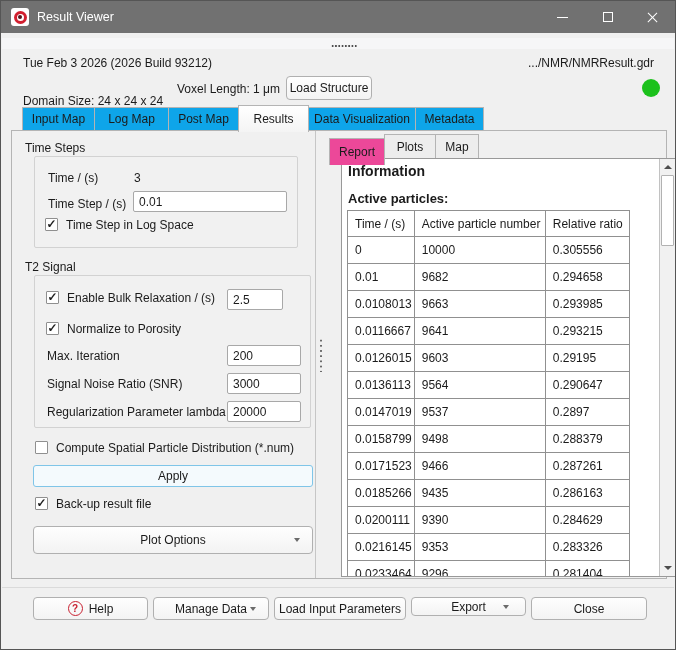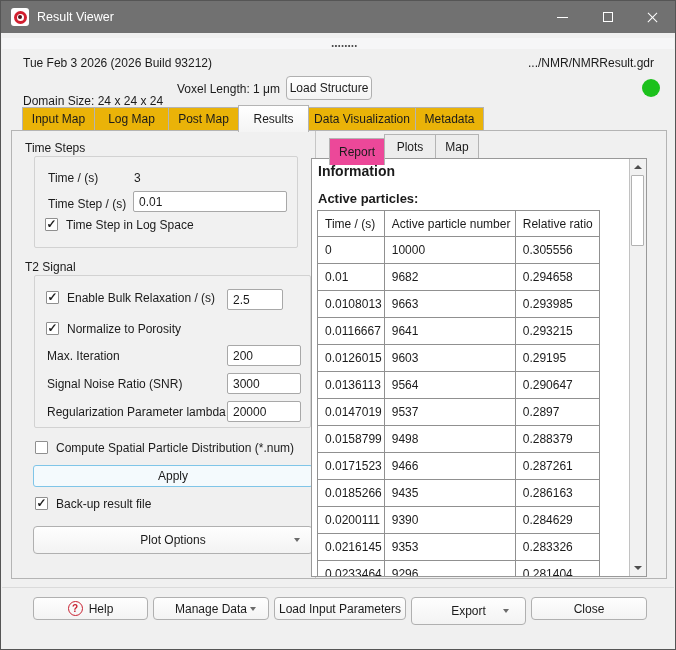--- a/index.html
+++ b/index.html
@@ -27,21 +27,21 @@
   .file-path{position:absolute;right:21px;top:55px;}
   .domain-label{position:absolute;left:22px;top:81px;margin-top:12px;}
   .voxel-label{position:absolute;left:176px;top:81px;}
   .btn{box-sizing:border-box;border:1px solid #b0b0b0;border-radius:4px;
        background:linear-gradient(#fefefe,#f3f3f3);display:flex;align-items:center;justify-content:center;
        font-size:12px;color:#1b1b1b;cursor:default;position:absolute;}
   .load-structure{left:285px;top:75px;width:86px;height:24px;}
   .status-dot{position:absolute;left:641px;top:78px;width:18px;height:18px;border-radius:50%;background:#1cc11c;}
   
   .tabbar{position:absolute;left:21px;top:104px;height:27px;display:flex;z-index:3;}
-  .tab{box-sizing:border-box;margin-top:2px;height:23px;border:1px solid #b4b4b4;border-bottom:none;background:#eab308;
+  .tab{box-sizing:border-box;margin-top:2px;height:23px;border:1px solid #b4b4b4;border-bottom:none;background:#0ea5e9;
        display:flex;align-items:center;justify-content:center;margin-right:-1px;}
   .tab.active{margin-top:0;height:27px;background:linear-gradient(#ffffff,#f4f4f4);z-index:4;position:relative;}
   
   .main-frame{position:absolute;left:10px;top:129px;width:656px;height:449px;border:1px solid #b4b4b4;
               background:#f0f0f0;box-sizing:border-box;}
   .pane-divider{position:absolute;left:314px;top:130px;width:1px;height:447px;background:#c6c6c6;}
   .splitter-handle{position:absolute;left:317px;top:337px;width:6px;height:34px;
       background-image:radial-gradient(circle,#6a6a6a 1px,transparent 1.35px);background-size:6px 5.2px;background-position:center top;}
   
   .group-title{position:absolute;font-size:12px;}
@@ -55,42 +55,42 @@
   .cb.checked::after{content:"✓";font-size:12px;font-weight:bold;color:#1d1d1d;line-height:1;margin-top:-1px;}
   .apply-btn{left:32px;top:464px;width:280px;height:22px;border:1px solid #7fc5e8;background:#f4fafd;border-radius:3px;}
   .plot-options-btn{left:32px;top:525px;width:280px;height:28px;}
   .drop-arrow{position:absolute;right:12px;top:50%;margin-top:-2px;width:0;height:0;
       border-left:3.5px solid transparent;border-right:3.5px solid transparent;border-top:4.5px solid #6b6b6b;}
   
   .subtabbar{position:absolute;left:328px;top:131px;height:27px;display:flex;z-index:3;}
   .subtab{box-sizing:border-box;margin-top:2px;height:24px;border:1px solid #b4b4b4;border-bottom:none;background:#ededed;
           display:flex;align-items:center;justify-content:center;margin-right:-1px;}
   .subtab.active{margin-top:6px;height:27px;background:#ec4899;z-index:4;position:relative;}
-  .report-frame{position:absolute;left:310px;top:157px;width:336px;height:419px;background:#fff;
+  .report-frame{position:absolute;left:340px;top:157px;width:336px;height:419px;background:#fff;
                 border:1px solid #999;box-sizing:border-box;overflow:hidden;}
   .info-heading{position:absolute;left:6px;top:4px;font-size:14px;font-weight:bold;}
   .particles-heading{position:absolute;left:6px;top:32px;font-size:13px;font-weight:bold;}
   table.ptable{position:absolute;left:5px;top:51px;border-collapse:collapse;table-layout:fixed;}
   .ptable th,.ptable td{border:1px solid #909090;font-weight:normal;text-align:left;font-size:12px;
       padding:0 2px 0 7px;height:26px;overflow:hidden;white-space:nowrap;background:#fff;}
   .ptable th{height:25px;}
   .col-time{width:66px;} .col-num{width:131px;} .col-ratio{width:84px;}
   
   .scrollbar{position:absolute;right:0;top:0;bottom:0;width:17px;background:#f1f1f1;border-left:1px solid #c2c2c2;box-sizing:border-box;}
   .sb-btn{position:absolute;left:0;width:16px;height:16px;display:flex;align-items:center;justify-content:center;}
   .sb-up{top:0;} .sb-down{bottom:0;}
   .tri-up{width:0;height:0;border-left:4px solid transparent;border-right:4px solid transparent;border-bottom:4.5px solid #4d4d4d;}
   .tri-down{width:0;height:0;border-left:4px solid transparent;border-right:4px solid transparent;border-top:4.5px solid #4d4d4d;}
   .sb-thumb{position:absolute;left:1px;top:16px;width:13px;height:71px;background:#fff;border:1px solid #b2b2b2;box-sizing:border-box;border-radius:1px;}
   
   .footer-sep{position:absolute;left:1px;right:1px;top:586px;height:1px;background:#dadada;}
   .help-btn{left:32px;top:596px;width:115px;height:23px;}
   .manage-btn{left:152px;top:596px;width:116px;height:23px;}
   .loadinput-btn{left:273px;top:596px;width:132px;height:23px;}
-  .export-btn{left:410px;top:596px;width:115px;height:28px;}
+  .export-btn{left:410px;top:596px;width:115px;height:19px;}
   .close-btn{left:530px;top:596px;width:116px;height:23px;}
   .help-icon{width:15px;height:15px;border:1.3px solid #c82030;border-radius:50%;color:#c82030;
       font-size:10px;font-weight:bold;display:inline-flex;align-items:center;justify-content:center;
       margin-right:6px;box-sizing:border-box;flex:0 0 auto;}
 </style>
 </head>
 <body>
 
 <div id="window">
 

